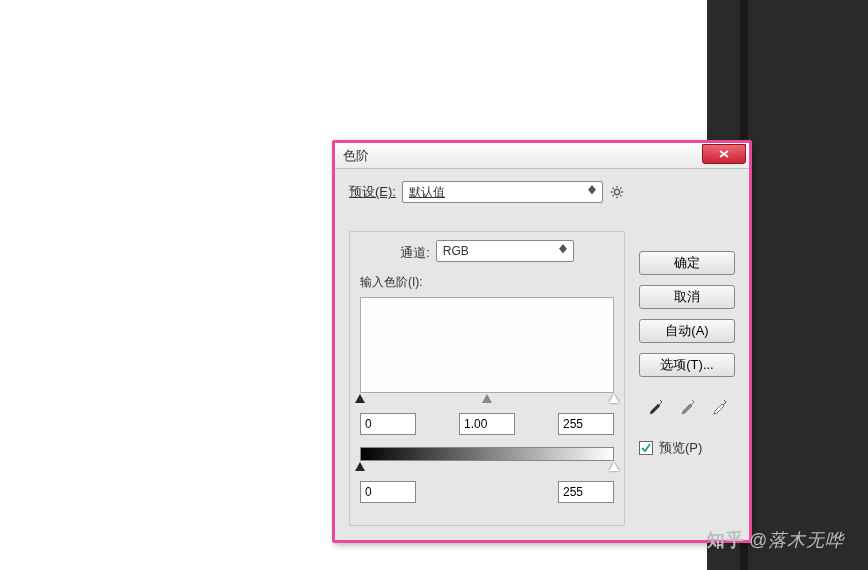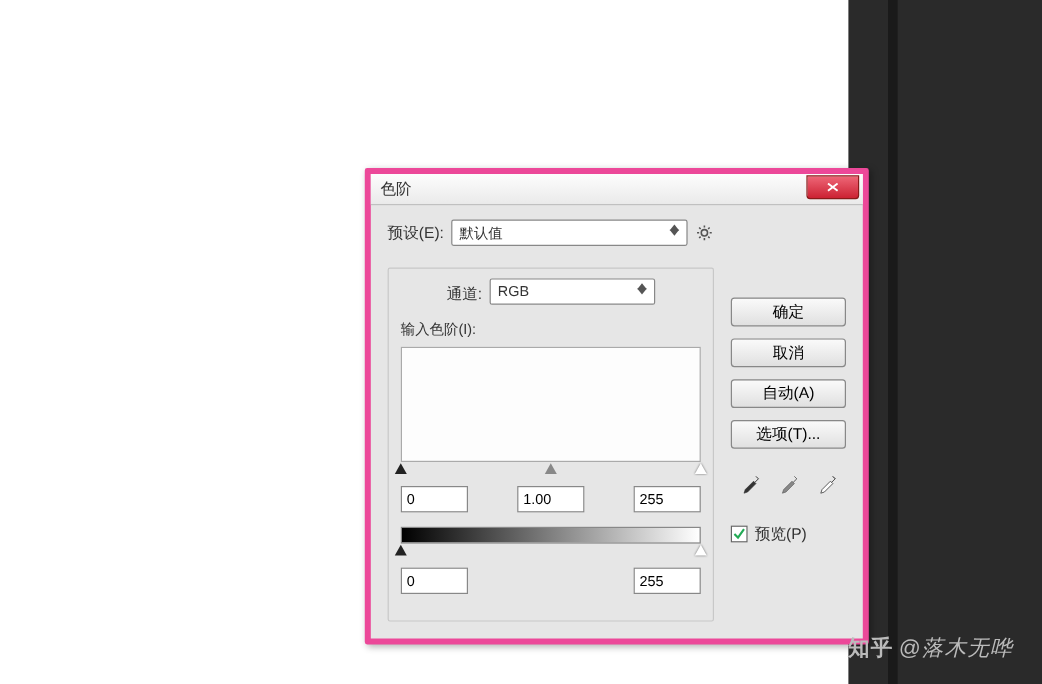--- a/index.html
+++ b/index.html
@@ -1,28 +1,28 @@
 <!DOCTYPE html>
 <html><head>
 <meta charset="utf-8">
 <style>
 * { box-sizing: border-box; margin: 0; padding: 0; }
 body { width: 868px; height: 570px; font-family: "Microsoft YaHei", Arial, sans-serif; font-size: 13px; color: #333; position: relative; background: #fff; overflow: hidden; }
 .bg-white { position: absolute; left: 0; top: 0; width: 707px; height: 570px; background: #fff; }
 .bg-dark { position: absolute; left: 707px; top: 0; width: 161px; height: 570px; background: #2a2a2a; }
 .bg-dark2 { position: absolute; left: 740px; top: 0; width: 8px; height: 570px; background: #1a1a1a; }
-.dialog { position: absolute; left: 304px; top: 140px; width: 420px; background: #e6e6e6; border: 5px solid #ec4899; border-radius: 2px; box-shadow: 2px 2px 6px rgba(0,0,0,0.3); }
+.dialog { position: absolute; left: 332px; top: 140px; width: 420px; background: #e6e6e6; border: 3px solid #ec4899; border-radius: 2px; box-shadow: 2px 2px 6px rgba(0,0,0,0.3); }
 .titlebar { height: 26px; background: linear-gradient(#fdfdfd, #eaeaea); border-bottom: 1px solid #c0c0c0; display: flex; align-items: center; justify-content: space-between; padding: 0 0 0 8px; }
 .titlebar-title { font-size: 13px; color: #333; }
 .close-btn { width: 44px; height: 20px; margin-right: 3px; margin-top: -3px; background: linear-gradient(#e67, #c23); border: 1px solid #8a1a1a; border-radius: 0 0 3px 3px; display: flex; align-items: center; justify-content: center; color: #fff; font-weight: bold; font-size: 11px; cursor: pointer; }
 .close-btn svg { width: 10px; height: 8px; }
 .content { padding: 12px 14px 14px 14px; display: flex; gap: 14px; }
 .left-col { flex: 1; }
 .right-col { width: 96px; display: flex; flex-direction: column; gap: 10px; justify-content: center; }
-.row { display: flex; align-items: center; gap: 6px; margin-bottom: 18px; }
+.row { display: flex; align-items: center; gap: 6px; margin-bottom: 28px; text-decoration: underline; }
 .label { font-size: 13px; color: #333; }
 .select { flex: 1; height: 22px; background: #fff; border: 1px solid #888; border-radius: 2px; padding: 0 18px 0 6px; font-size: 12px; position: relative; display: flex; align-items: center; cursor: pointer; }
 .select::after { content: ""; position: absolute; right: 6px; top: 50%; transform: translateY(-50%); border-left: 4px solid transparent; border-right: 4px solid transparent; border-top: 5px solid #555; }
 .select::before { content: ""; position: absolute; right: 6px; top: 3px; border-left: 4px solid transparent; border-right: 4px solid transparent; border-bottom: 5px solid #555; }
 .gear { width: 16px; height: 16px; display: flex; align-items: center; justify-content: center; cursor: pointer; }
 .gear svg { width: 14px; height: 14px; fill: #555; }
 .fieldset { border: 1px solid #c8c8c8; border-radius: 2px; padding: 8px 10px 10px 10px; position: relative; }
 .channel-row { display: flex; align-items: flex-end; justify-content: center; gap: 6px; margin-bottom: 12px; }
 .channel-row .select { width: 138px; flex: none; }
 .sub-label { font-size: 12px; margin-bottom: 6px; }

